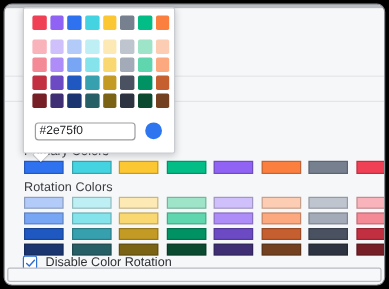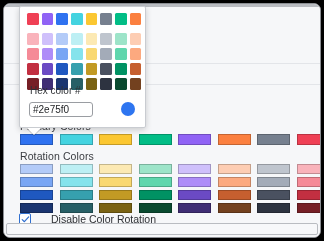--- a/index.html
+++ b/index.html
@@ -77,21 +77,21 @@
   .swatch.primary {
     height: 11px;
   }
   
   #checkbox-row {
     position: absolute;
     left: 15px;
     top: 206px;
     display: flex;
     align-items: flex-start;
-    gap: 20px;
+    gap: 7px;
   }
   #checkbox-box {
     width: 12px;
     height: 12px;
     box-sizing: border-box;
     border: 1px solid #2f6fd0;
     border-radius: 2px;
     background: #ffffff;
     display: flex;
     align-items: center;
@@ -154,21 +154,21 @@
     left: 10px;
     top: 78px;
     font-size: 10px;
     color: #2e3034;
     white-space: nowrap;
   }
   #hex-input {
     position: absolute;
     left: 9px;
     top: 95px;
-    width: 64px;
+    width: 84px;
     height: 15px;
     box-sizing: border-box;
     border: 1px solid #9a9da2;
     border-radius: 3px;
     background: #ffffff;
     font-family: "Liberation Sans", sans-serif;
     font-size: 10px;
     color: #1d1f22;
     padding: 0 3px;
     line-height: 13px;
@@ -318,21 +318,20 @@
               <div class="pop-swatch" style="background: rgb(63, 46, 116);"></div>
               <div class="pop-swatch" style="background: rgb(26, 53, 112);"></div>
               <div class="pop-swatch" style="background: rgb(39, 95, 102);"></div>
               <div class="pop-swatch" style="background: rgb(122, 99, 20);"></div>
               <div class="pop-swatch" style="background: rgb(45, 51, 64);"></div>
               <div class="pop-swatch" style="background: rgb(10, 74, 48);"></div>
               <div class="pop-swatch" style="background: rgb(115, 65, 31);"></div>
             </div>
           </div>
 
-        <div id="hex-label">Hex color #</div>
 
         <input id="hex-input" type="text" value="#2e75f0" style="">
 
         <div id="hex-preview" style="background: rgb(46, 117, 240);"></div>
         <div id="popup-tail"></div>
       </div>
 
     </div>
   </div>
 </div>

